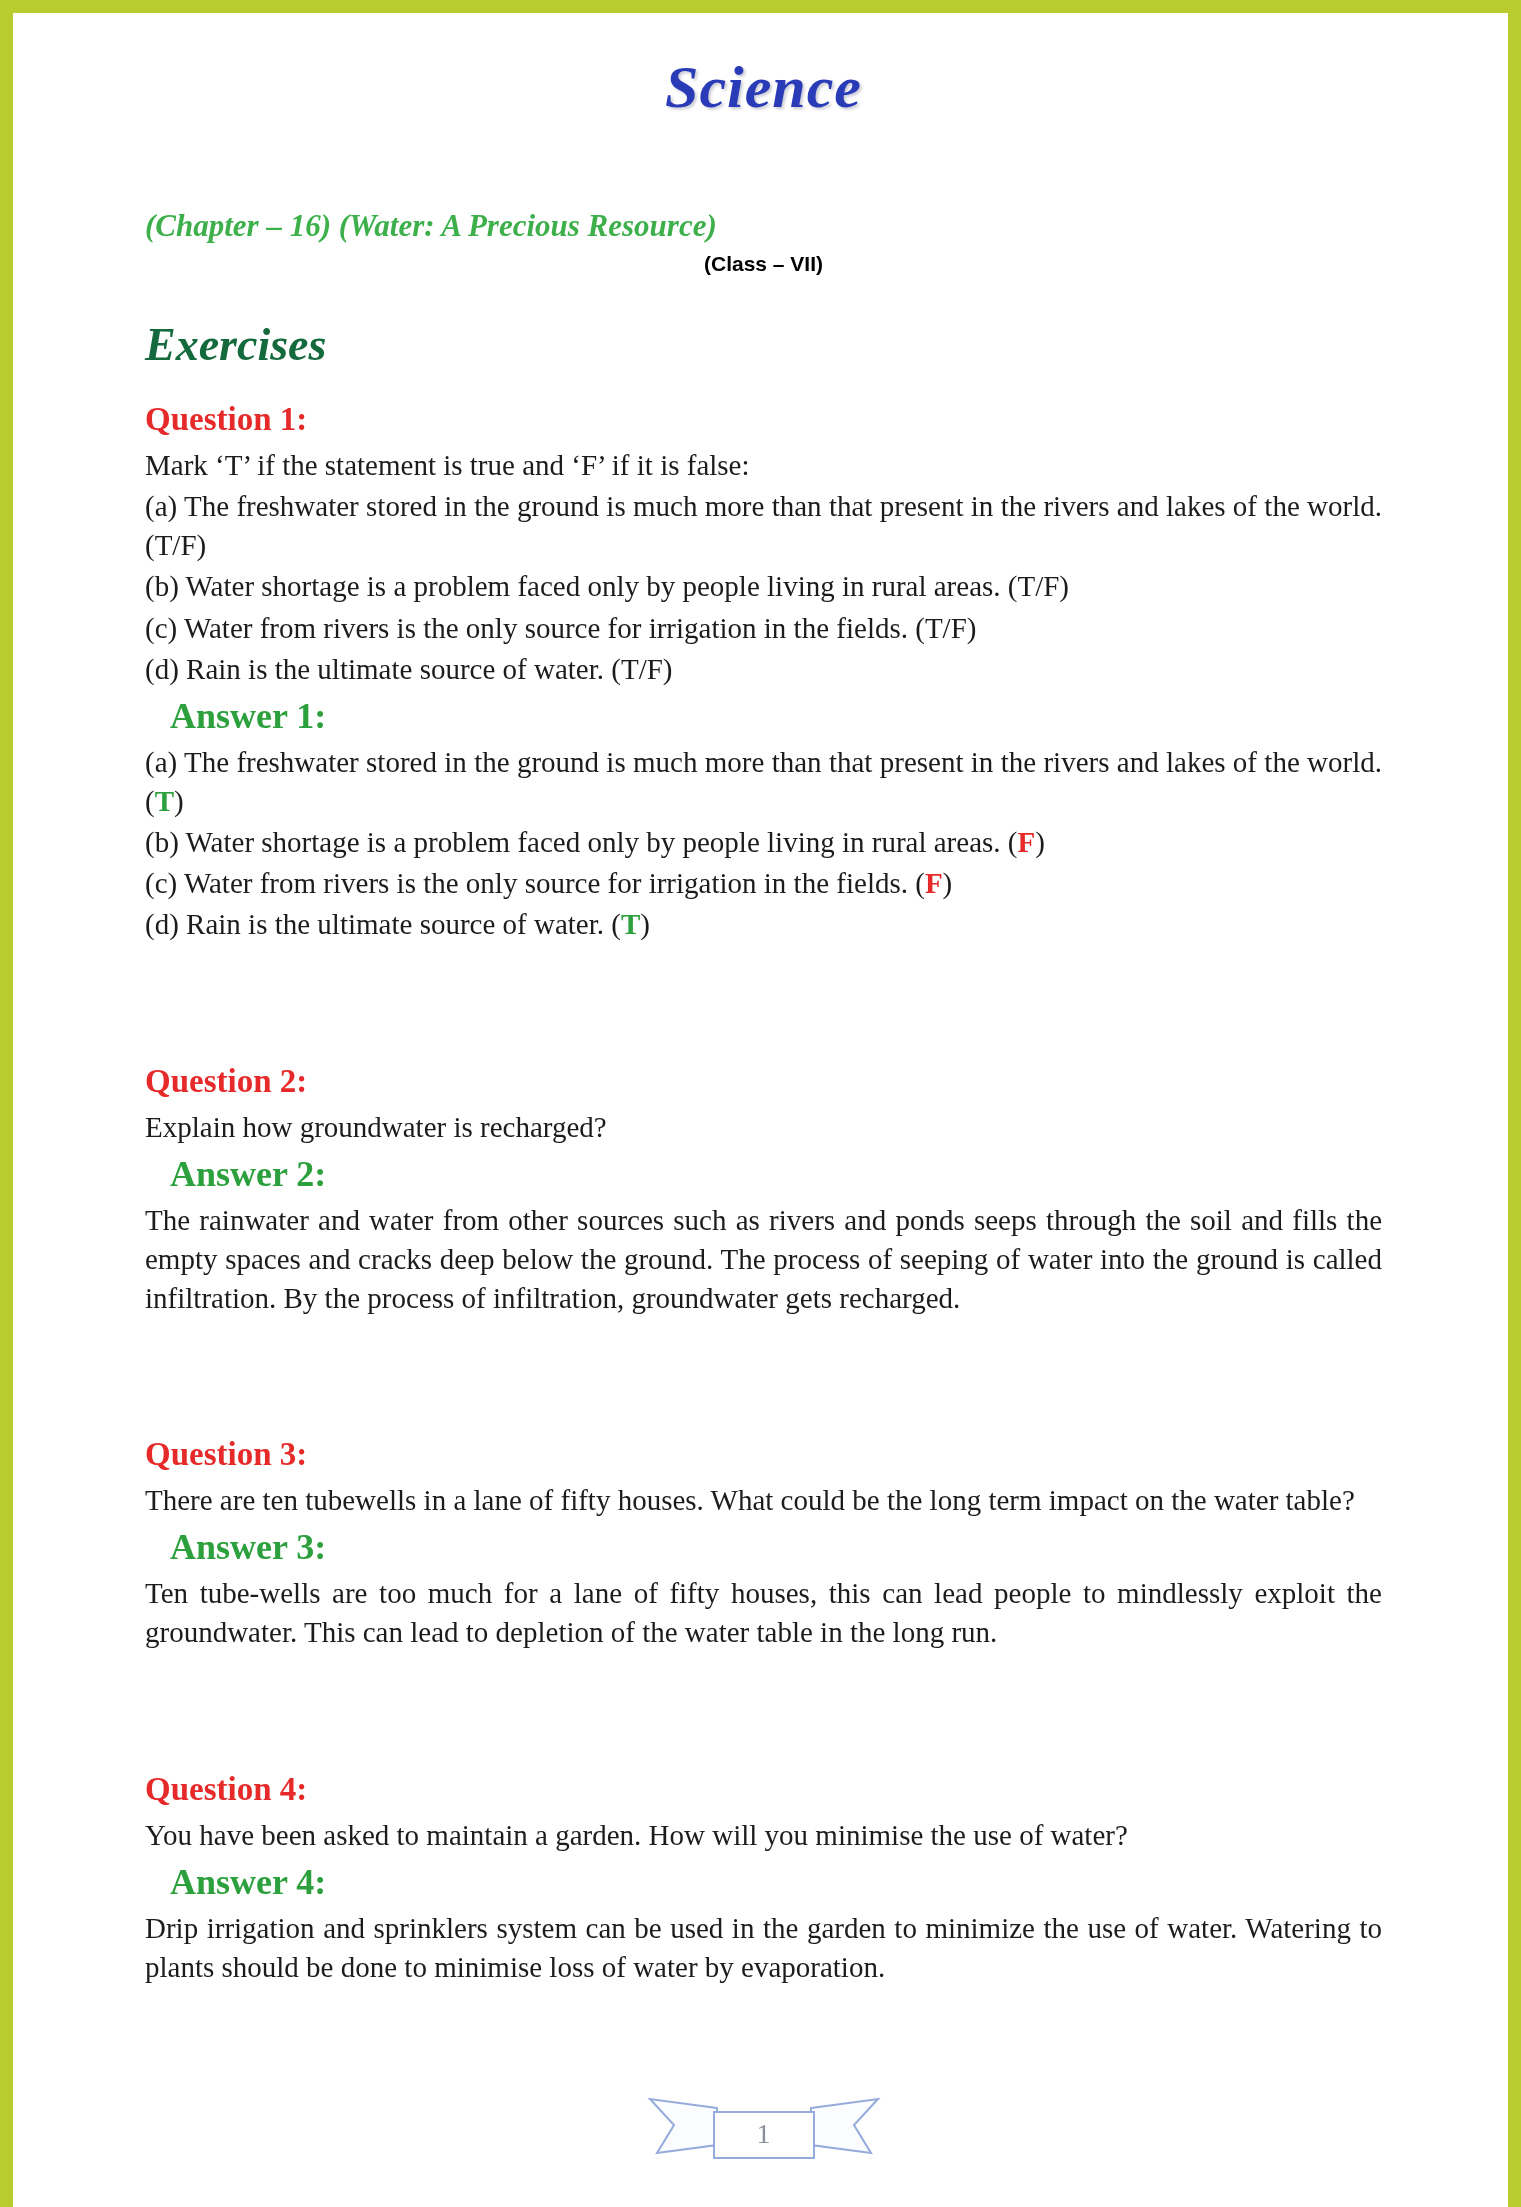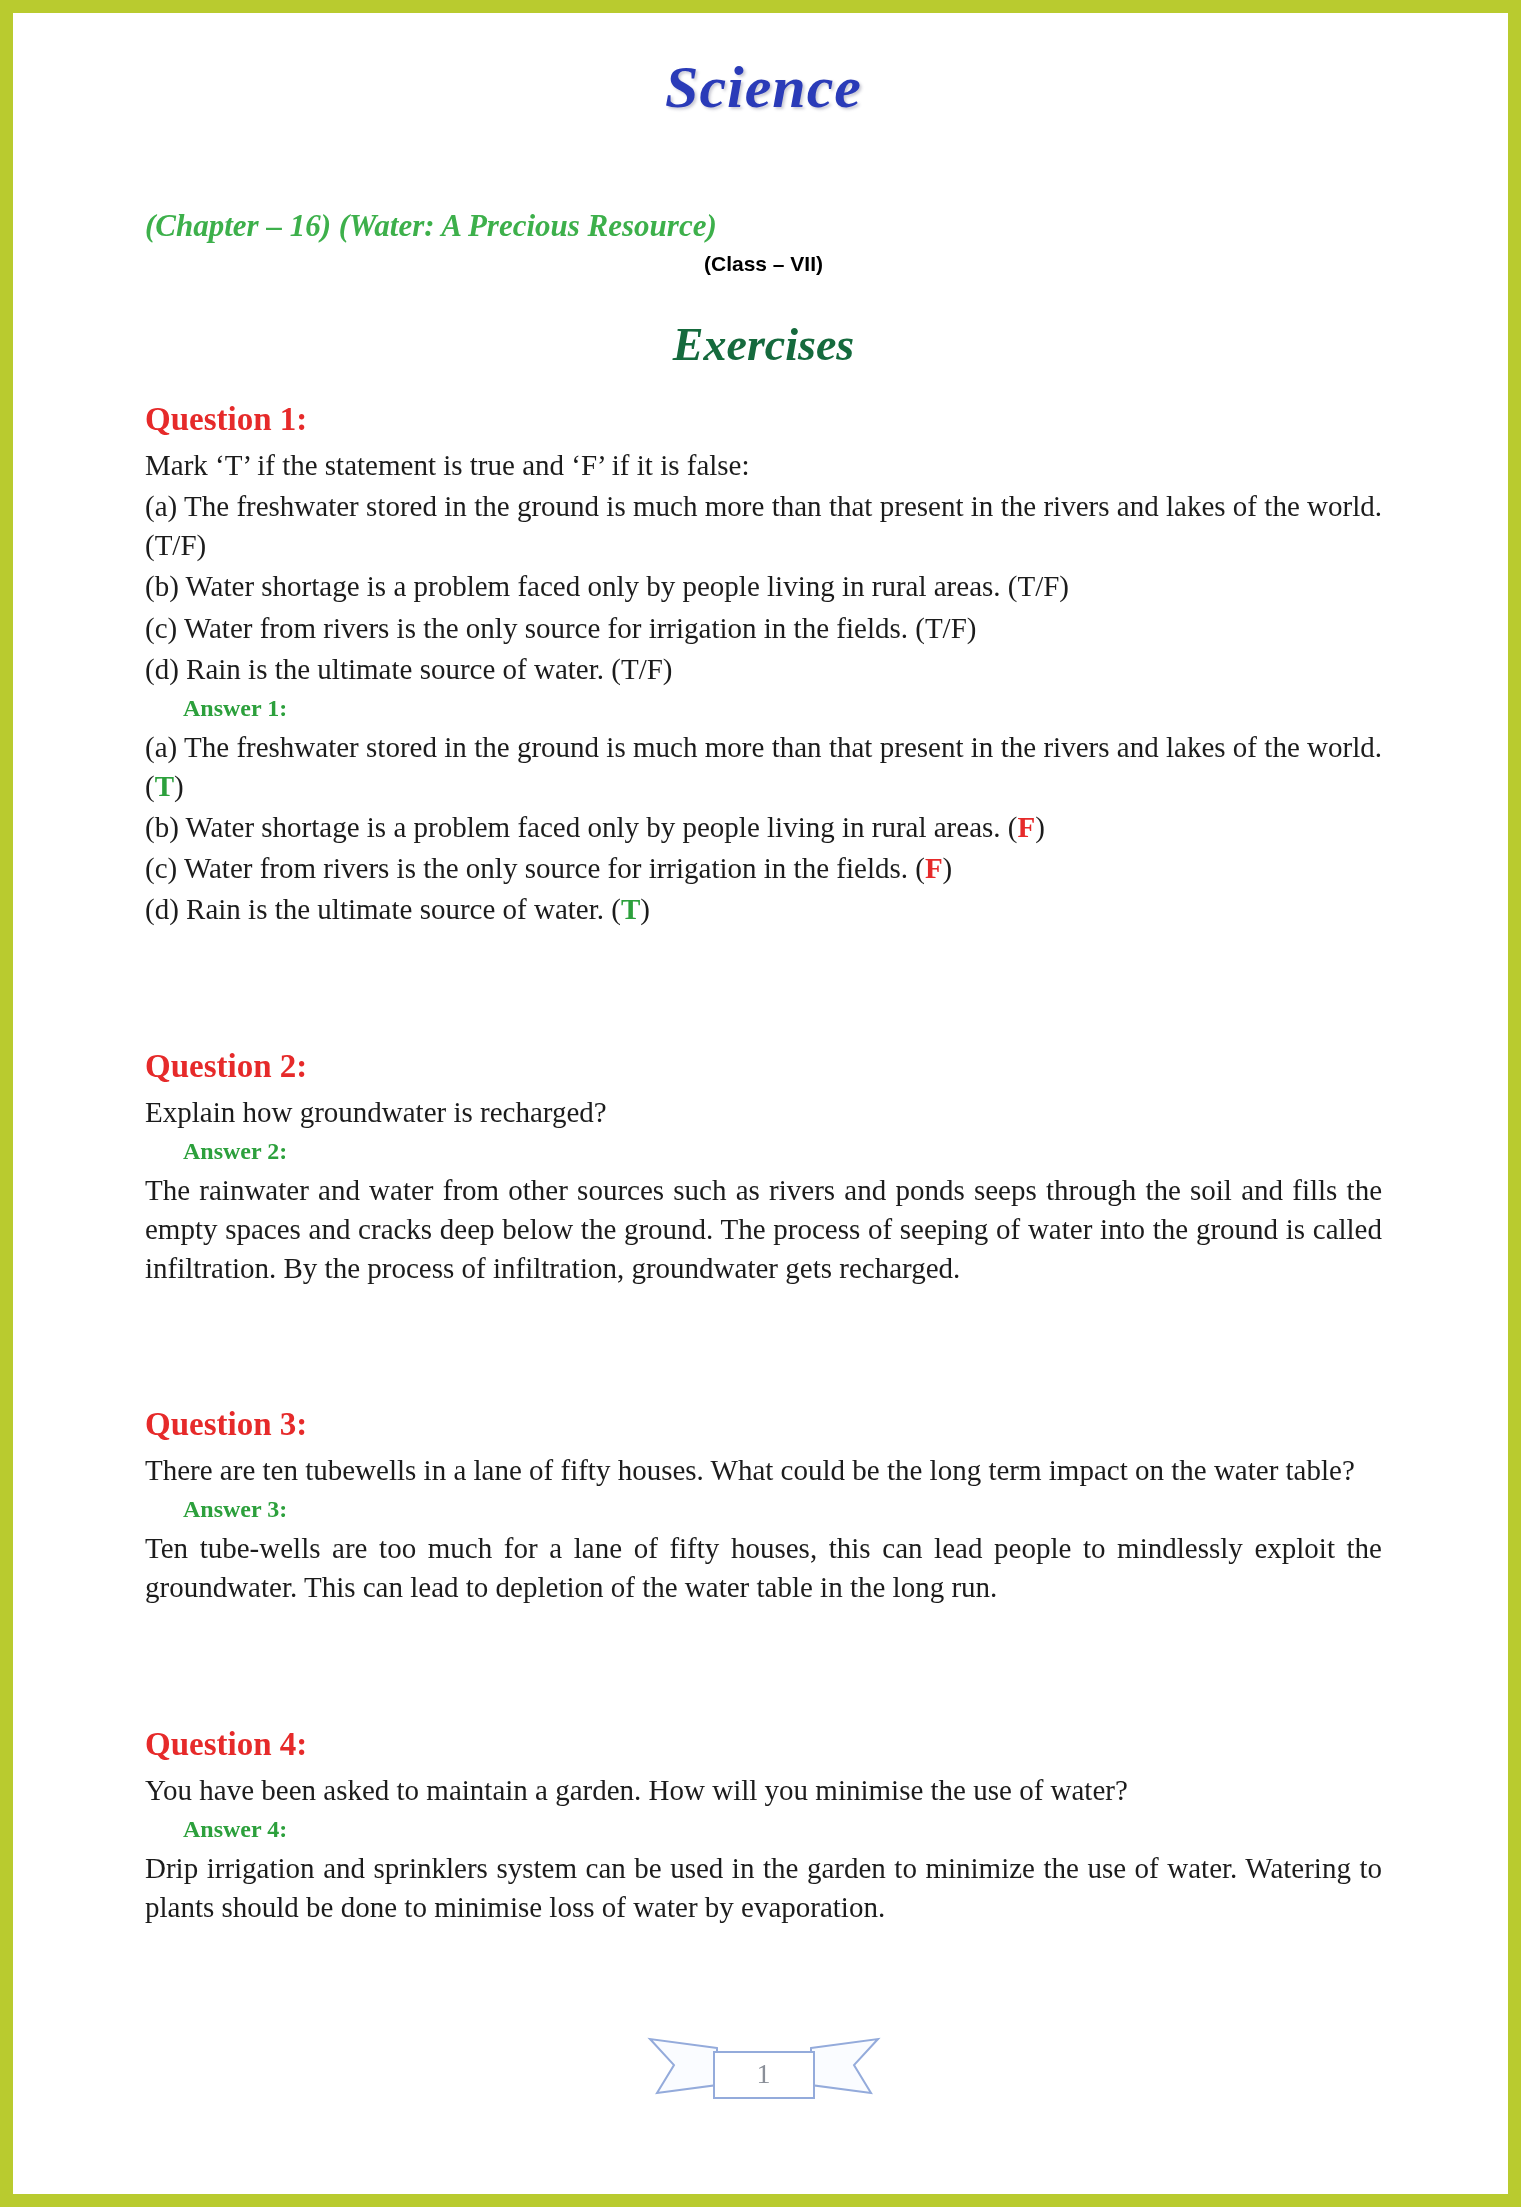--- a/index.html
+++ b/index.html
@@ -37,40 +37,40 @@
     margin-top: 8px;
     text-align: center;
     font-size: 21px;
     font-weight: bold;
     color: #000000;
     font-family: "Liberation Sans", sans-serif;
   }
 
   .section-title {
     margin: 42px 0 30px 0;
-    text-align: center;
+    text-align: left;
     font-size: 46px;
     font-weight: bold;
     font-style: italic;
     color: #156a3d;
   }
 
   .qa-block { margin-top: 0; }
   .qa-block.spaced { margin-top: 118px; }
 
   .q-label {
     margin: 0 0 8px 0;
     font-size: 33px;
     font-weight: bold;
     color: #e62a2a;
   }
 
   .a-label {
-    margin: 6px 0 6px 38px;
-    font-size: 24px;
+    margin: 6px 0 6px 25px;
+    font-size: 36px;
     font-weight: bold;
     color: #2ca03c;
   }
 
   .body {
     margin: 0 0 2px 0;
     font-size: 29px;
     line-height: 1.35;
     text-align: justify;
     color: #1c1c1c;

